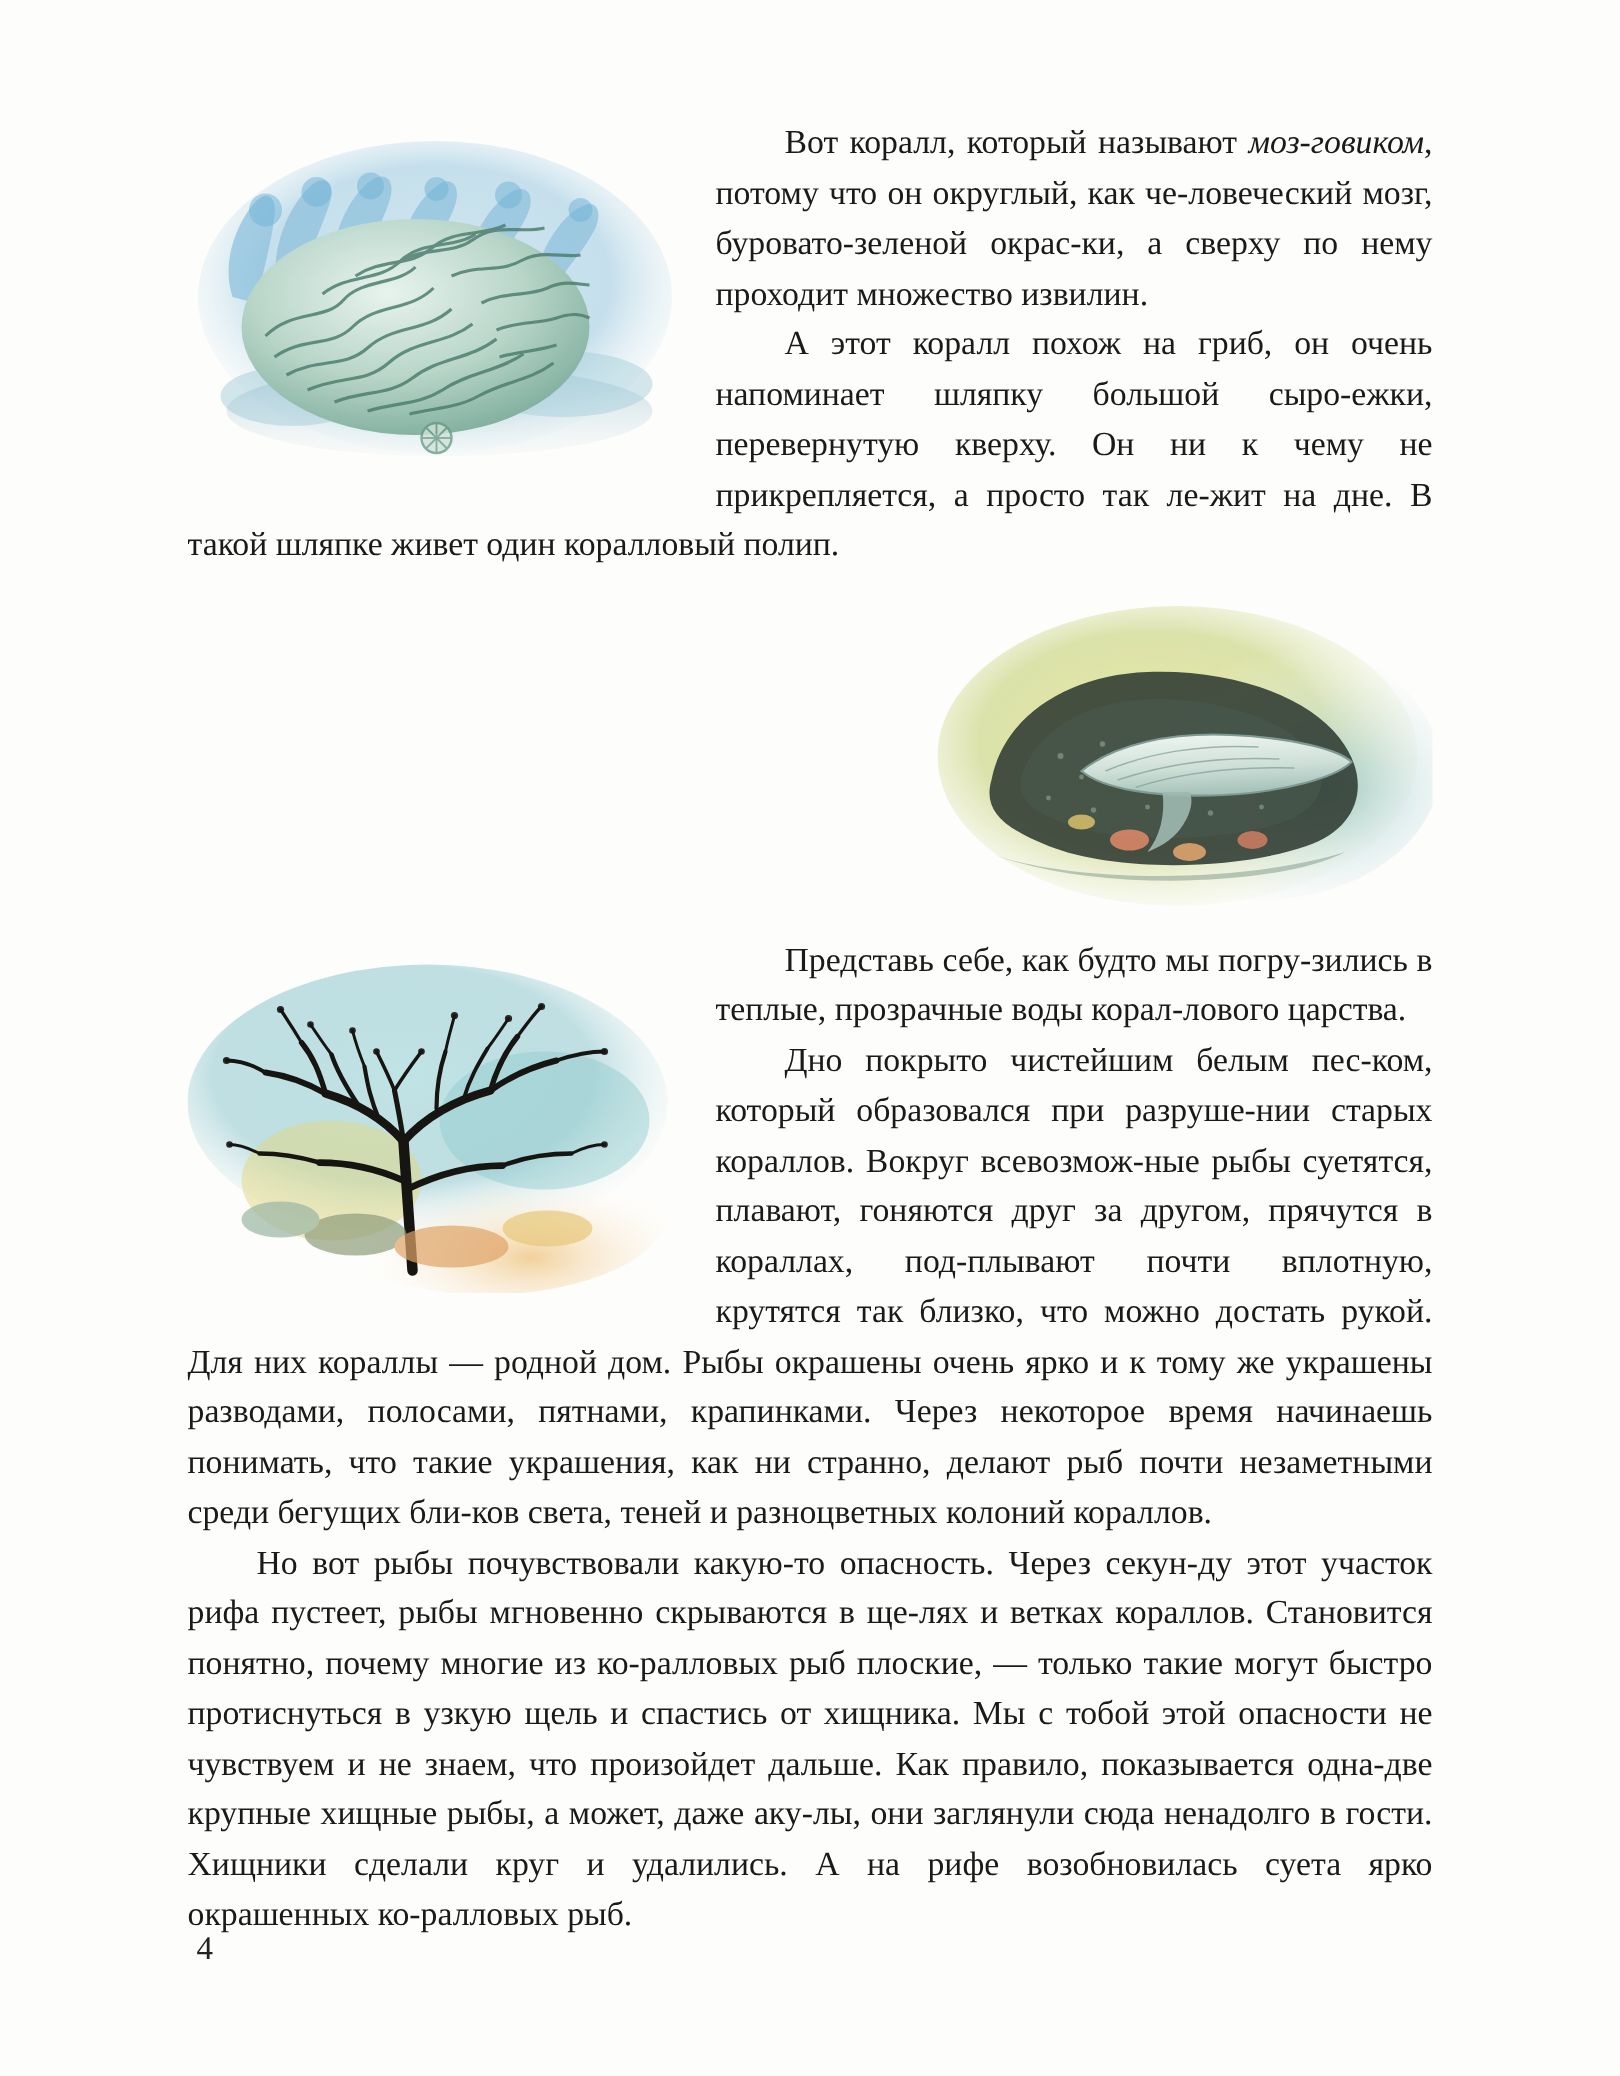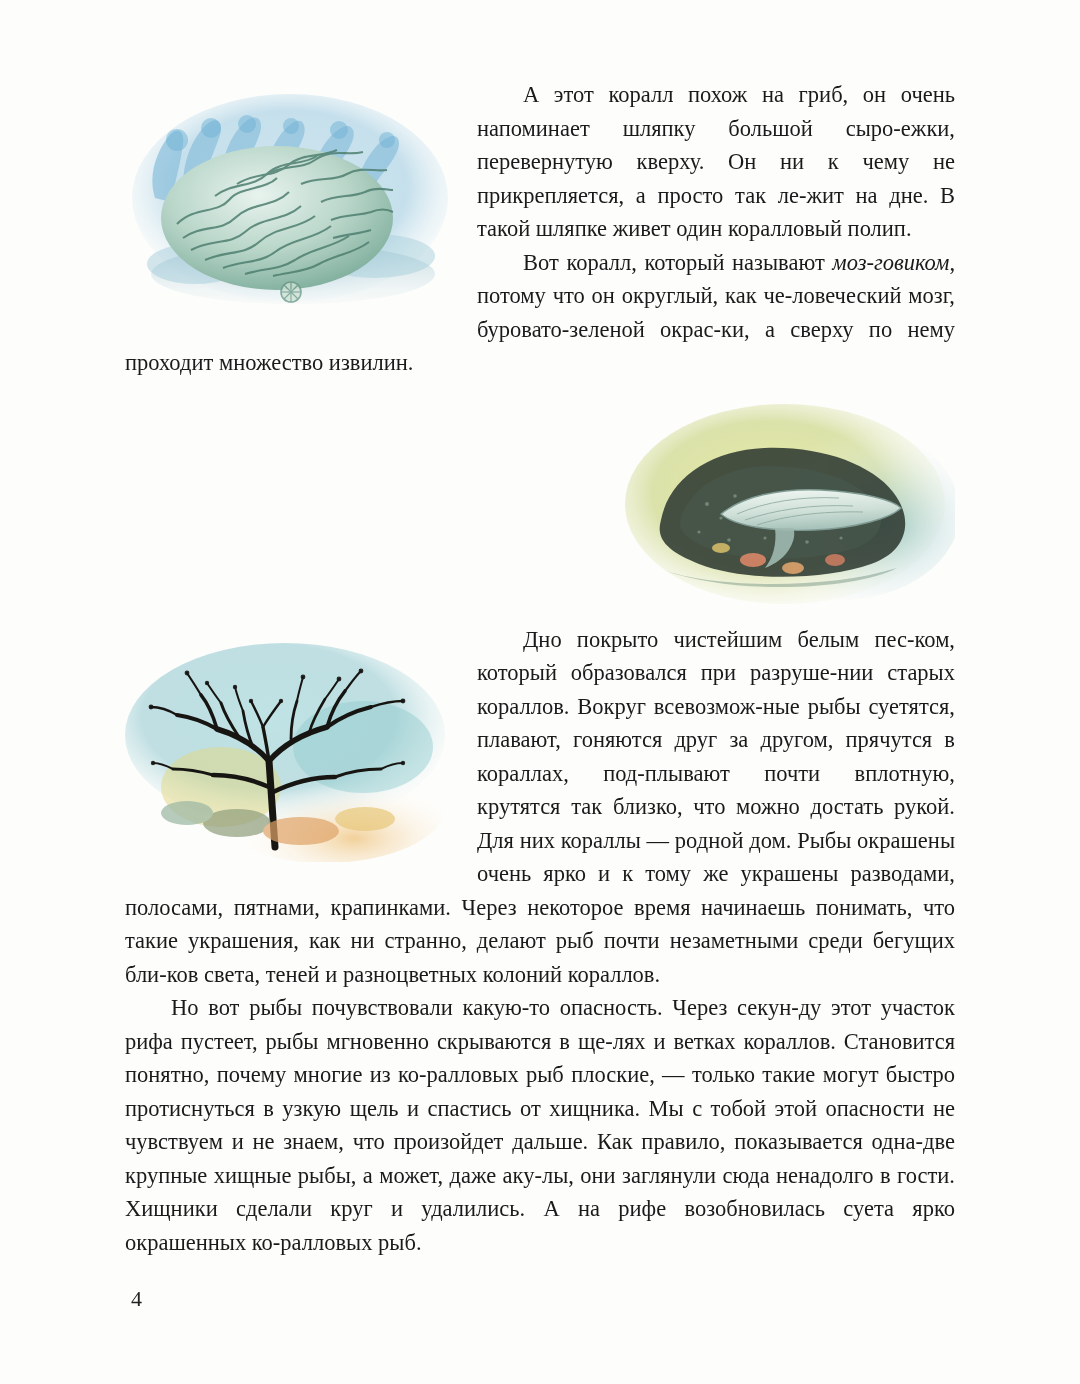--- a/index.html
+++ b/index.html
@@ -150,25 +150,25 @@
             <line x1="166" y1="204" x2="166" y2="224"></line>
             <line x1="156" y1="214" x2="176" y2="214"></line>
             <line x1="159" y1="207" x2="173" y2="221"></line>
             <line x1="173" y1="207" x2="159" y2="221"></line>
           </g>
         </g>
       </svg>
     </div>
 
     <p>
+      <span>Вот коралл, который называют </span><span class="italic">моз-говиком</span><span>, потому что он округлый, как че-ловеческий мозг, буровато-зеленой окрас-ки, а сверху по нему проходит множество извилин.</span>
+    </p>
+
+    <p>
       <span>А этот коралл похож на гриб, он очень напоминает шляпку большой сыро-ежки, перевернутую кверху. Он ни к чему не прикрепляется, а просто так ле-жит на дне. В такой шляпке живет один коралловый полип.</span>
-    </p>
-
-    <p>
-      <span>Вот коралл, который называют </span><span class="italic">моз-говиком</span><span>, потому что он округлый, как че-ловеческий мозг, буровато-зеленой окрас-ки, а сверху по нему проходит множество извилин.</span>
     </p>
 
     <div class="clear"></div>
 
     <div class="fig fig-mushroom">
       <svg class="ill-svg" viewBox="0 0 330 225" xmlns="http://www.w3.org/2000/svg" aria-hidden="true">
         <defs>
           <radialGradient id="bgYellow" cx="45%" cy="45%" r="66%">
             <stop offset="0%" stop-color="#e9e89a" stop-opacity="0.9"></stop>
             <stop offset="55%" stop-color="#cfd98f" stop-opacity="0.75"></stop>
@@ -299,20 +299,23 @@
 
         <g opacity="0.7">
           <ellipse cx="112" cy="186" rx="34" ry="14" fill="#8f9e7b"></ellipse>
           <ellipse cx="176" cy="194" rx="38" ry="14" fill="#e0a468"></ellipse>
           <ellipse cx="240" cy="182" rx="30" ry="12" fill="#e8c87a"></ellipse>
           <ellipse cx="62" cy="176" rx="26" ry="12" fill="#9ab6a2"></ellipse>
         </g>
       </svg>
     </div>
 
+    <p>
+      <span>Представь себе, как будто мы погру-зились в теплые, прозрачные воды корал-лового царства.</span>
+    </p>
 
     <p>
       <span>Дно покрыто чистейшим белым пес-ком, который образовался при разруше-нии старых кораллов. Вокруг всевозмож-ные рыбы суетятся, плавают, гоняются друг за другом, прячутся в кораллах, под-плывают почти вплотную, крутятся так близко, что можно достать рукой. Для них кораллы — родной дом. Рыбы окрашены очень ярко и к тому же украшены разводами, полосами, пятнами, крапинками. Через некоторое время начинаешь понимать, что такие украшения, как ни странно, делают рыб почти незаметными среди бегущих бли-ков света, теней и разноцветных колоний кораллов.</span>
     </p>
 
     <div class="clear"></div>
 
     <p>
       <span>Но вот рыбы почувствовали какую-то опасность. Через секун-ду этот участок рифа пустеет, рыбы мгновенно скрываются в ще-лях и ветках кораллов. Становится понятно, почему многие из ко-ралловых рыб плоские, — только такие могут быстро протиснуться в узкую щель и спастись от хищника. Мы с тобой этой опасности не чувствуем и не знаем, что произойдет дальше. Как правило, показывается одна-две крупные хищные рыбы, а может, даже аку-лы, они заглянули сюда ненадолго в гости. Хищники сделали круг и удалились. А на рифе возобновилась суета ярко окрашенных ко-ралловых рыб.</span>
     </p>

